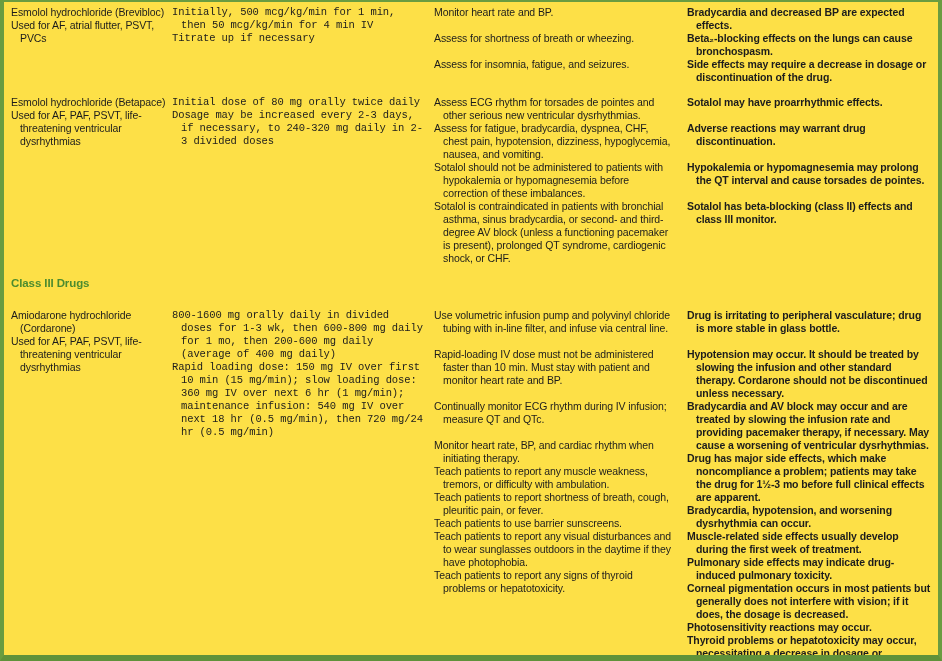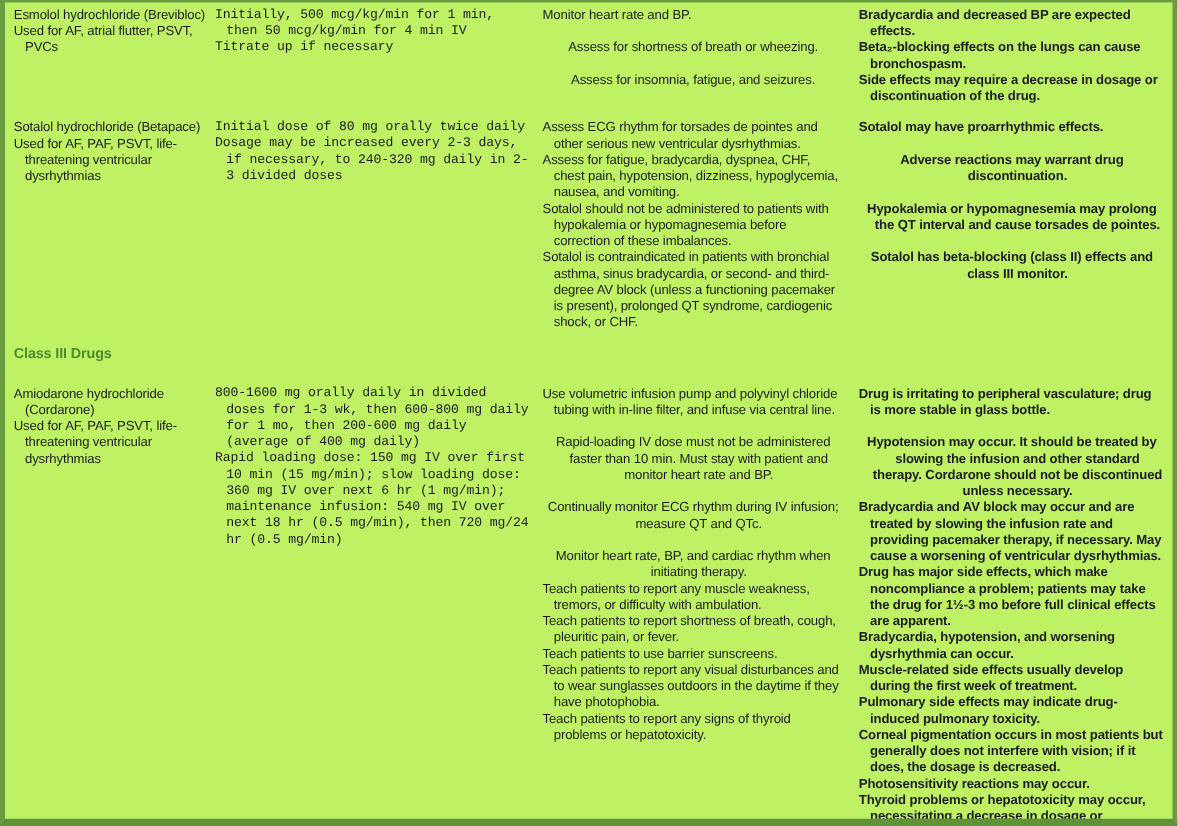--- a/index.html
+++ b/index.html
@@ -1,21 +1,21 @@
 <!DOCTYPE html>
 <html><head>
 <meta charset="utf-8">
 <style>
   html, body { margin: 0; padding: 0; background: #ffffff; }
   .page {
     position: relative;
     width: 942px;
     height: 661px;
     box-sizing: border-box;
-    background: #bef264;
+    background: #fde047;
     border-top: 2px solid #6a9c40;
     border-left: 4px solid #6a9c40;
     border-right: 4px solid #6a9c40;
     border-bottom: 6px solid #60923a;
     padding: 4px 0 0 0;
     overflow: hidden;
     font-family: "Liberation Sans", "DejaVu Sans", sans-serif;
     font-size: 10.5px;
     line-height: 13px;
     letter-spacing: -0.1px;
@@ -29,21 +29,21 @@
   .cell { box-sizing: border-box; }
   .col1 { padding-left: 7px;  padding-right: 6px; }
   .col2 { padding-right: 10px; font-family: Liberation Mono, monospace; }
   .col3 { padding-right: 12px; }
   .col4 { padding-right: 6px; font-weight: bold; }
   .cell p {
     margin: 0;
     padding-left: 9px;
     text-indent: -9px;
   }
-  .cell p.gap { margin-top: 13px; text-align: center; }
+  .cell p.gap { margin-top: 13px; }
   .section-heading {
     font-weight: bold;
     font-size: 11.5px;
     padding-left: 7px;
     margin: 2px 0 19px 0;
   }
 </style>
 </head>
 <body>
 
@@ -64,21 +64,21 @@
           <p class="gap">Assess for insomnia, fatigue, and seizures.</p>
         </div>
         <div class="cell col4">
           <p>Bradycardia and decreased BP are expected effects.</p>
           <p>Beta₂-blocking effects on the lungs can cause bronchospasm.</p>
           <p>Side effects may require a decrease in dosage or discontinuation of the drug.</p>
         </div>
       </div>
       <div class="row">
         <div class="cell col1">
-          <p>Sotalol hydrochloride (Betapace)</p>
+          <p>Esmolol hydrochloride (Betapace)</p>
           <p>Used for AF, PAF, PSVT, life-threatening ventricular dysrhythmias</p>
         </div>
         <div class="cell col2">
           <p>Initial dose of 80 mg orally twice daily</p>
           <p>Dosage may be increased every 2-3 days, if necessary, to 240-320 mg daily in 2-3 divided doses</p>
         </div>
         <div class="cell col3">
           <p>Assess ECG rhythm for torsades de pointes and other serious new ventricular dysrhythmias.</p>
           <p>Assess for fatigue, bradycardia, dyspnea, CHF, chest pain, hypotension, dizziness, hypoglycemia, nausea, and vomiting.</p>
           <p>Sotalol should not be administered to patients with hypokalemia or hypomagnesemia before correction of these imbalances.</p>

